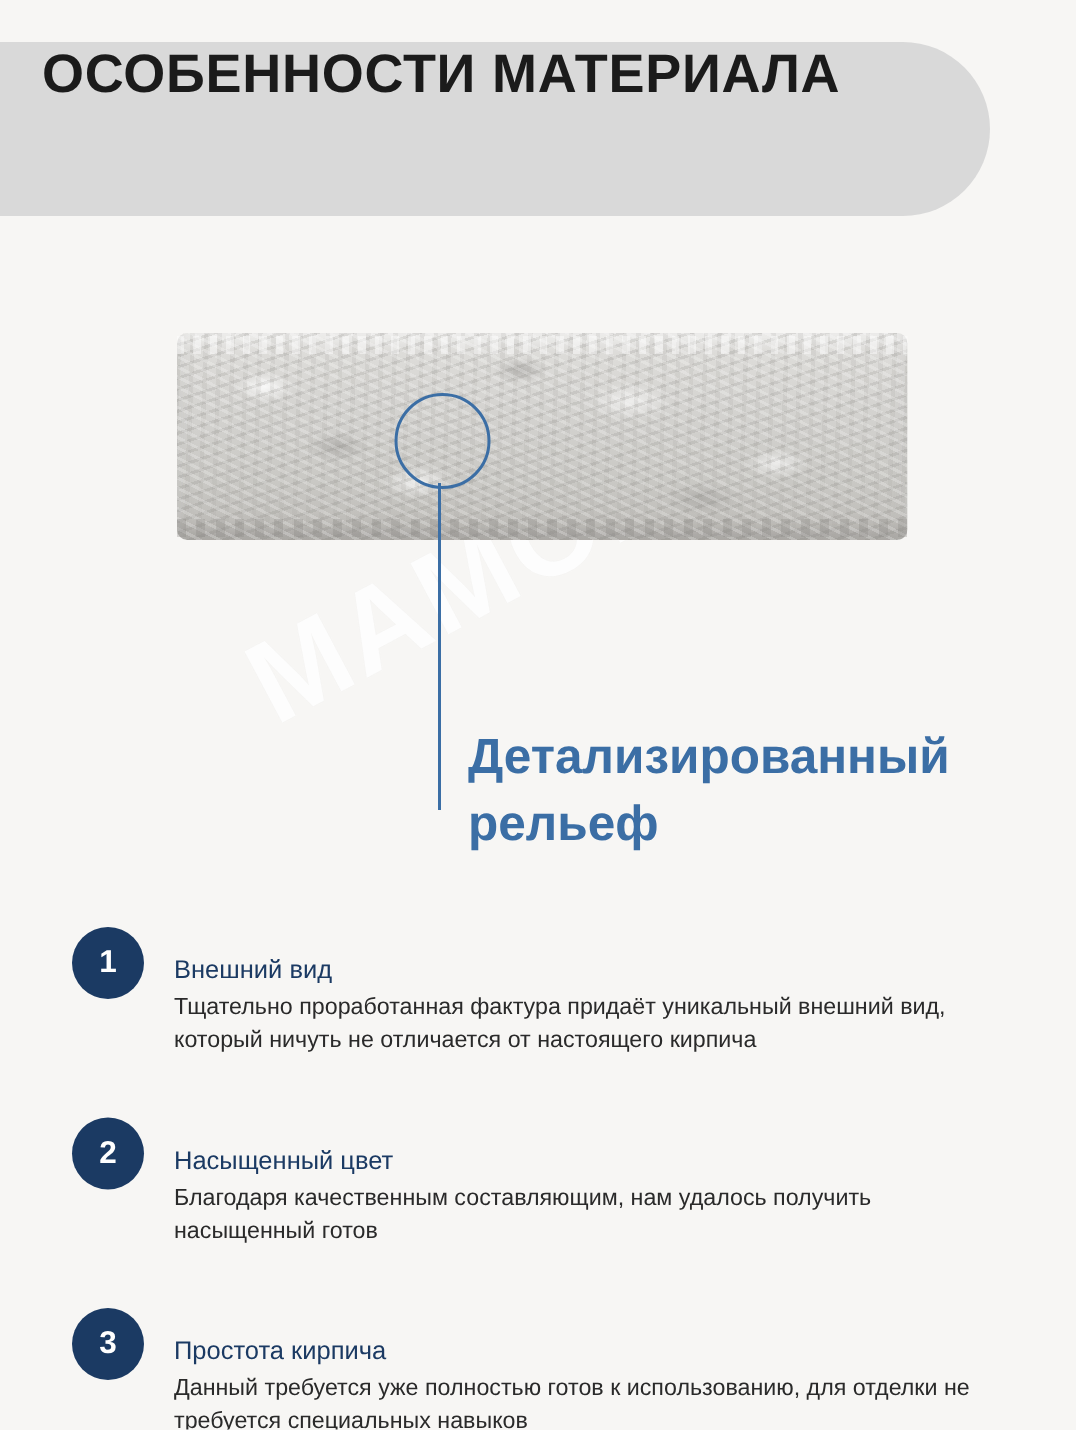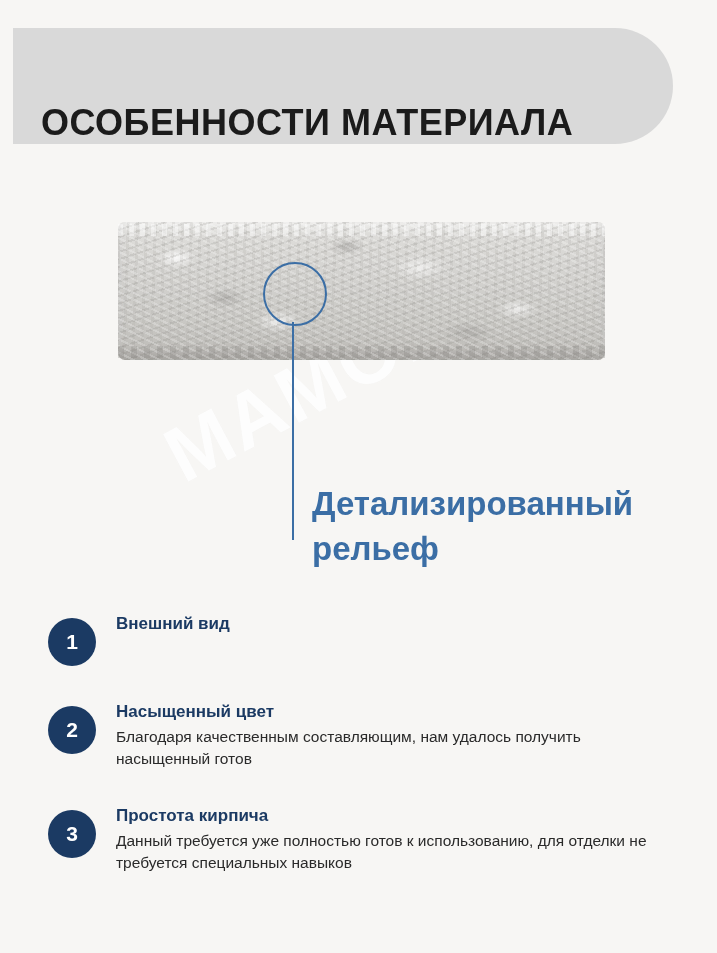--- a/index.html
+++ b/index.html
@@ -11,29 +11,29 @@
     height: 953px;
     background: #f7f6f4;
     font-family: "Liberation Sans", sans-serif;
     position: relative;
     overflow: hidden;
   }
 
   
   .header-bar {
     position: absolute;
-    left: 13px;
+    left: 0;
     top: 28px;
     width: 660px;
     height: 116px;
     background: #d9d9d9;
     border-top-right-radius: 58px;
     border-bottom-right-radius: 58px;
     display: flex;
-    align-items: flex-end;
+    align-items: flex-start;
   }
   .header-title {
     margin-left: 28px;
     font-size: 36px;
     font-weight: bold;
     letter-spacing: 0.5px;
     color: #1b1b1b;
     font-family: "Liberation Sans", sans-serif;
   }
 
@@ -153,23 +153,24 @@
     align-items: center;
     justify-content: center;
     margin-top: 6px;
   }
   .feature-body {
     margin-left: 20px;
     padding-top: 2px;
   }
   .feature-title {
     font-size: 17px;
-    font-weight: bold;
+    font-weight: normal;
     color: #1b3a63;
     margin-bottom: 4px;
+    margin-top: 23px;
   }
   .feature-text {
     font-size: 15.5px;
     line-height: 1.42;
     color: #2a2a2a;
     max-width: 535px;
   }
 </style>
 </head>
 <body>
@@ -190,20 +191,21 @@
 <div class="callout-circle"></div>
 <div class="callout-line"></div>
 <div class="callout-label">Детализированный рельеф</div>
 
 <div class="features">
 
   <div class="feature">
     <div class="feature-badge">1</div>
     <div class="feature-body">
       <div class="feature-title">Внешний вид</div>
+      <div class="feature-text">Тщательно проработанная фактура придаёт уникальный внешний вид, который ничуть не отличается от настоящего кирпича</div>
     </div>
   </div>
 
   <div class="feature">
     <div class="feature-badge">2</div>
     <div class="feature-body">
       <div class="feature-title">Насыщенный цвет</div>
       <div class="feature-text">Благодаря качественным составляющим, нам удалось получить насыщенный готов</div>
     </div>
   </div>

